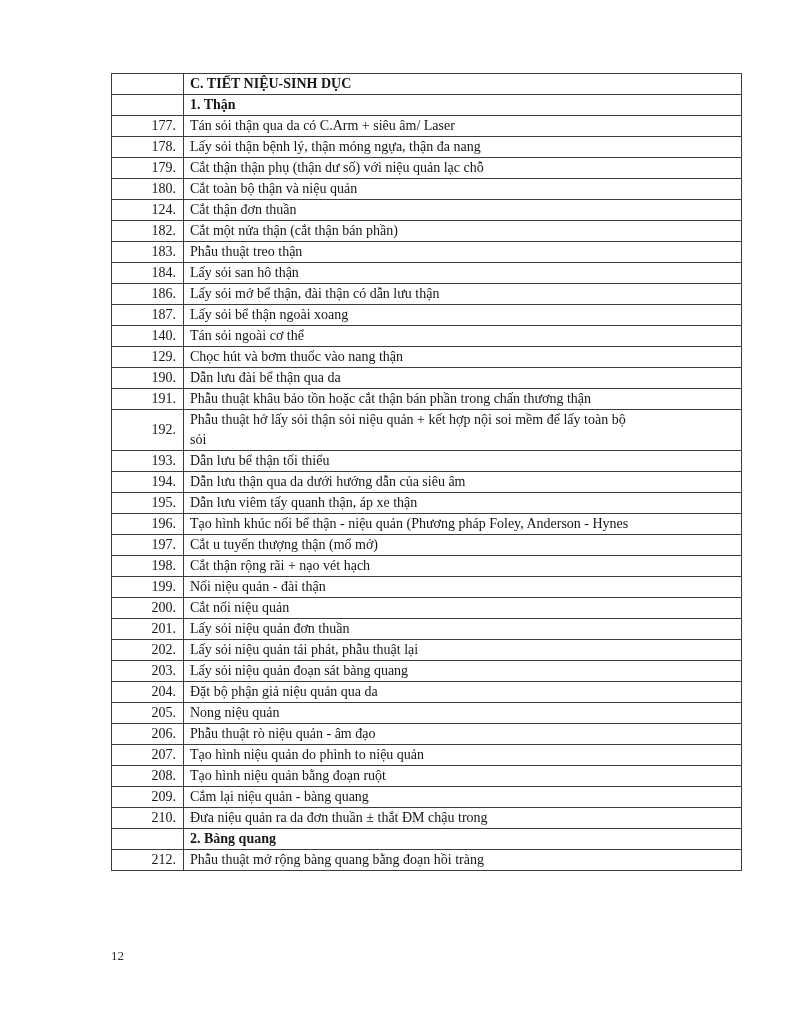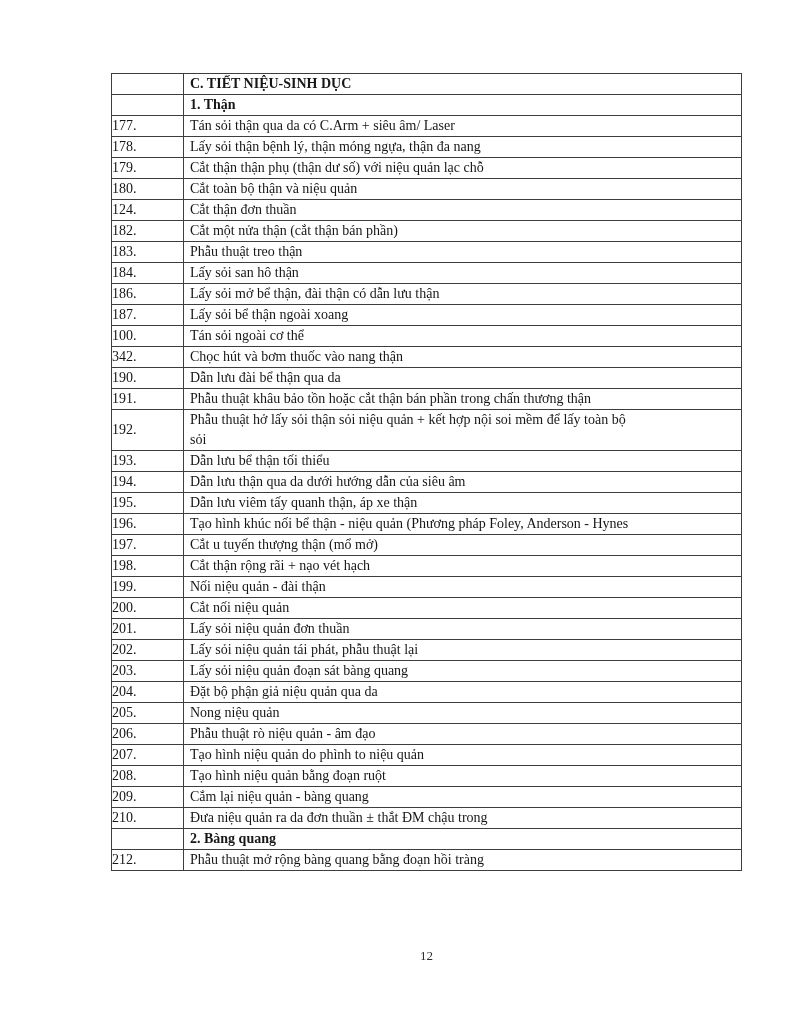--- a/index.html
+++ b/index.html
@@ -26,37 +26,37 @@
   .doc-table td {
     border: 1px solid #3d3d3d;
     font-size: 14px;
     line-height: 20px;
     height: 20px;
     vertical-align: middle;
     padding: 0;
   }
   td.num {
     width: 64px;
-    text-align: left;
+    text-align: right;
     padding-right: 7px;
   }
   td.desc {
     padding-left: 6px;
     padding-right: 3px;
     white-space: pre-wrap;
   }
   tr.bold-row td.desc {
     font-weight: bold;
   }
   .page-footer {
     position: absolute;
     top: 948px;
     left: 111px;
     width: 631px;
-    text-align: center;
+    text-align: left;
     font-size: 13px;
     color: #2e2e2e;
   }
 </style>
 </head>
 <body>
 
 <table class="doc-table">
   <tbody>
 
@@ -115,26 +115,26 @@
         <td class="num">186.</td>
         <td class="desc">Lấy sỏi mở bể thận, đài thận có dẫn lưu thận</td>
       </tr>
 
       <tr>
         <td class="num">187.</td>
         <td class="desc">Lấy sỏi bể thận ngoài xoang</td>
       </tr>
 
       <tr>
-        <td class="num">100.</td>
+        <td class="num">140.</td>
         <td class="desc">Tán sỏi ngoài cơ thể</td>
       </tr>
 
       <tr>
-        <td class="num">342.</td>
+        <td class="num">129.</td>
         <td class="desc">Chọc hút và bơm thuốc vào nang thận</td>
       </tr>
 
       <tr>
         <td class="num">190.</td>
         <td class="desc">Dẫn lưu đài bể thận qua da</td>
       </tr>
 
       <tr>
         <td class="num">191.</td>

